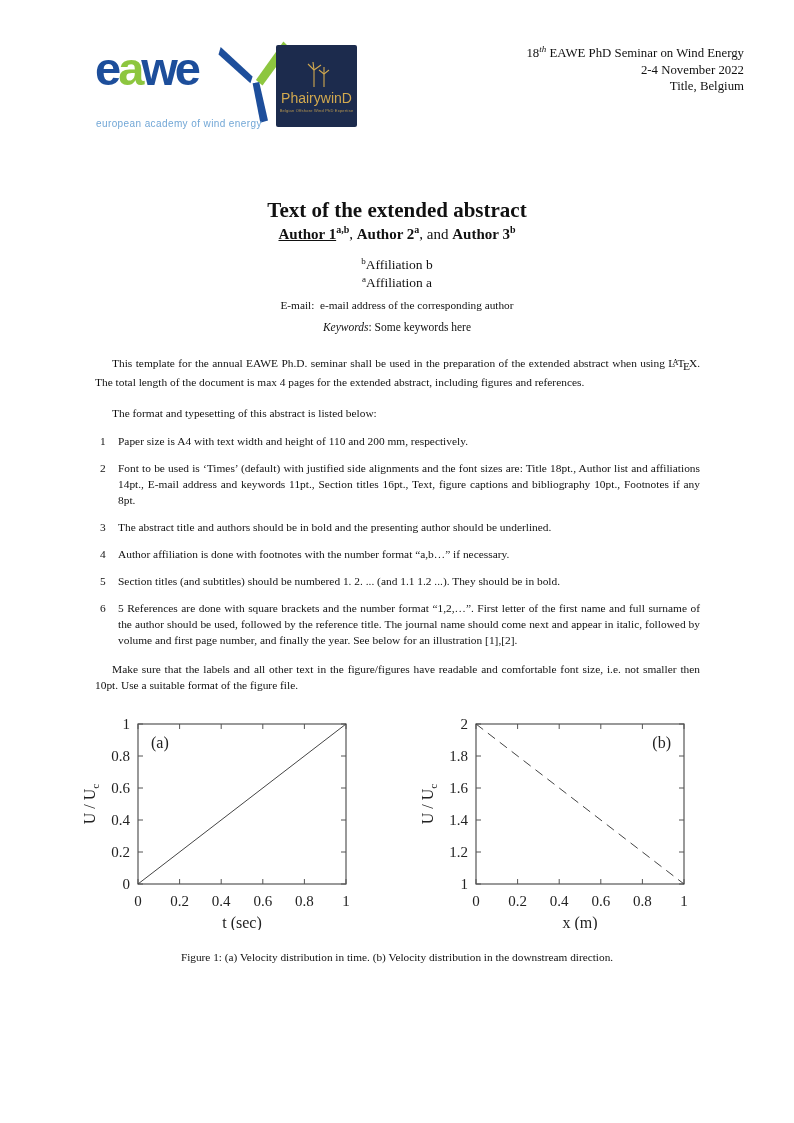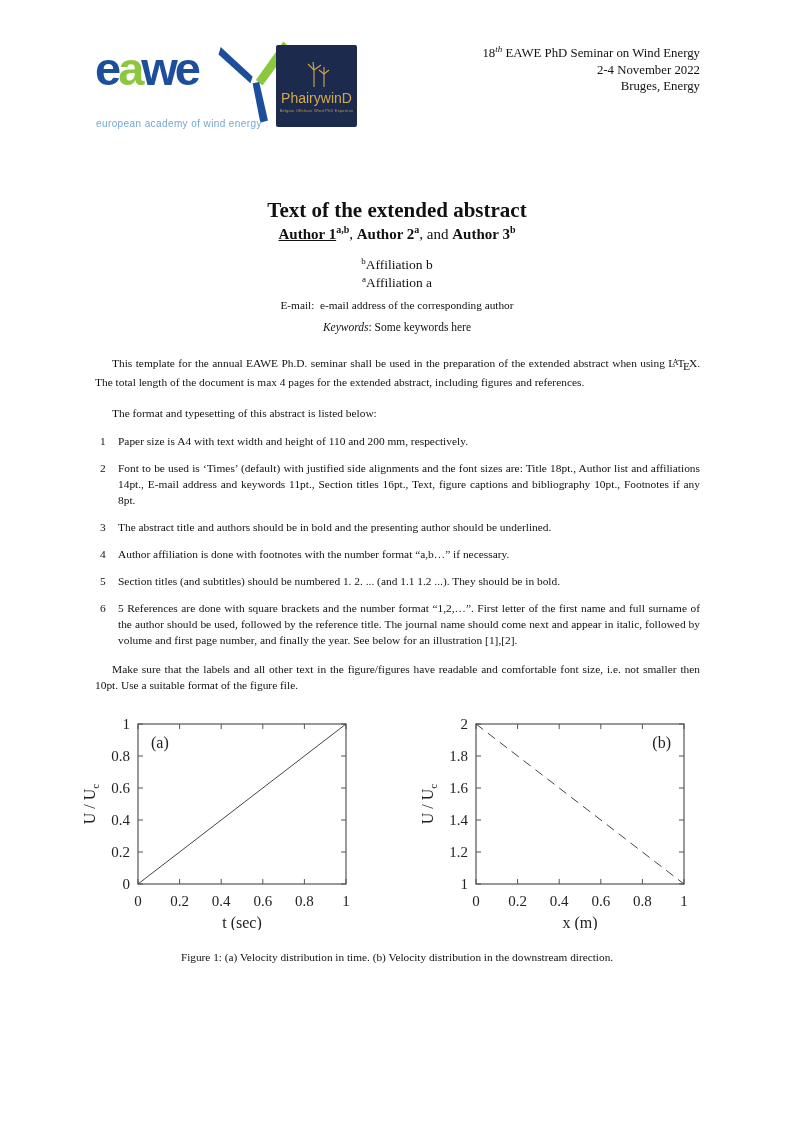--- a/index.html
+++ b/index.html
@@ -8,21 +8,21 @@
     position:relative;
     width:794px; height:1123px;
     margin:0 auto;
     background:#ffffff;
     font-family:"Liberation Serif", serif;
     color:#111;
     overflow:hidden;
   }
 
   
-  .header { position:relative; margin:45px 94px 0 95px; height:100px; }
+  .header { position:relative; margin:45px 50px 0 95px; height:100px; }
 
   .eawe-logo { position:absolute; left:0; top:8; width:185px; height:88px; }
   .eawe-word {
     position:absolute; left:0; top:18;
     font-family:"Liberation Sans", sans-serif;
     font-weight:bold; font-size:47px; line-height:1;
     letter-spacing:-3px;
   }
   .eawe-tagline {
     position:absolute; left:1px; bottom:4px;
@@ -118,21 +118,21 @@
           <line x1="25" y1="14" x2="25" y2="7"></line>
         </g>
       </svg>
       <div class="phairy-name" style="color:#d2a94f">PhairywinD</div>
       <div class="phairy-sub" style="color:#d2a94f">Belgian Offshore Wind PhD Expertise</div>
     </div>
 
     <div class="seminar-info">
       <div><span>18</span><sup>th</sup><span> EAWE PhD Seminar on Wind Energy</span></div>
       <div>2-4 November 2022</div>
-      <div>Bruges, Energy</div>
+      <div>Title, Belgium</div>
     </div>
   </div>
 
   <div class="title">Text of the extended abstract</div>
 
   <div class="authors">
     <span class="name presenting">Author 1</span><sup>a,b</sup><span>, </span><span class="name">Author 2</span><sup>a</sup><span>, and </span><span class="name">Author 3</span><sup>b</sup>
   </div>
 
   <div class="affiliations">

